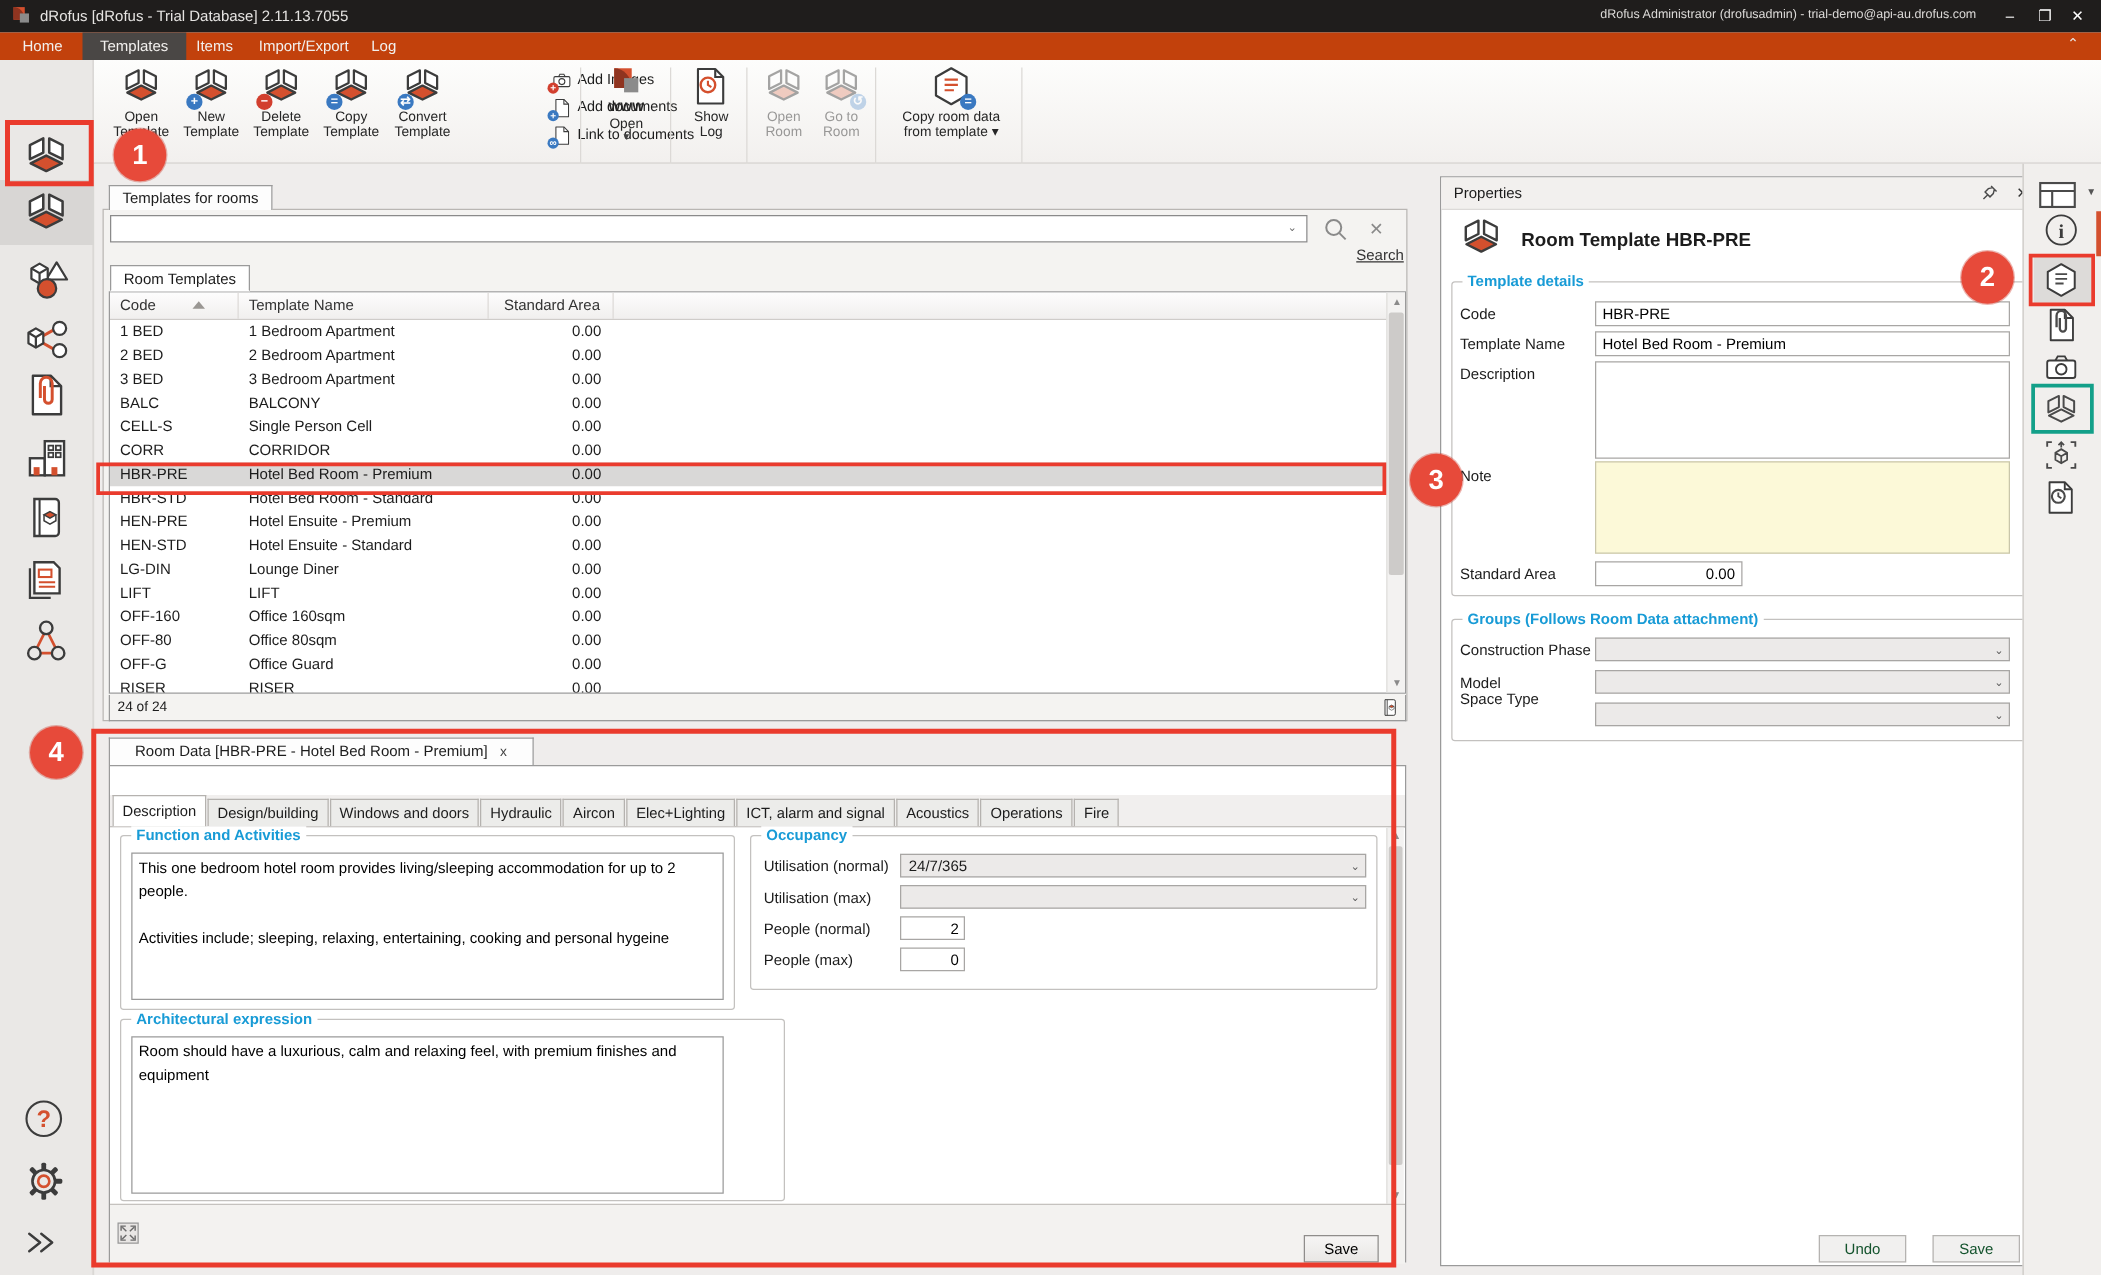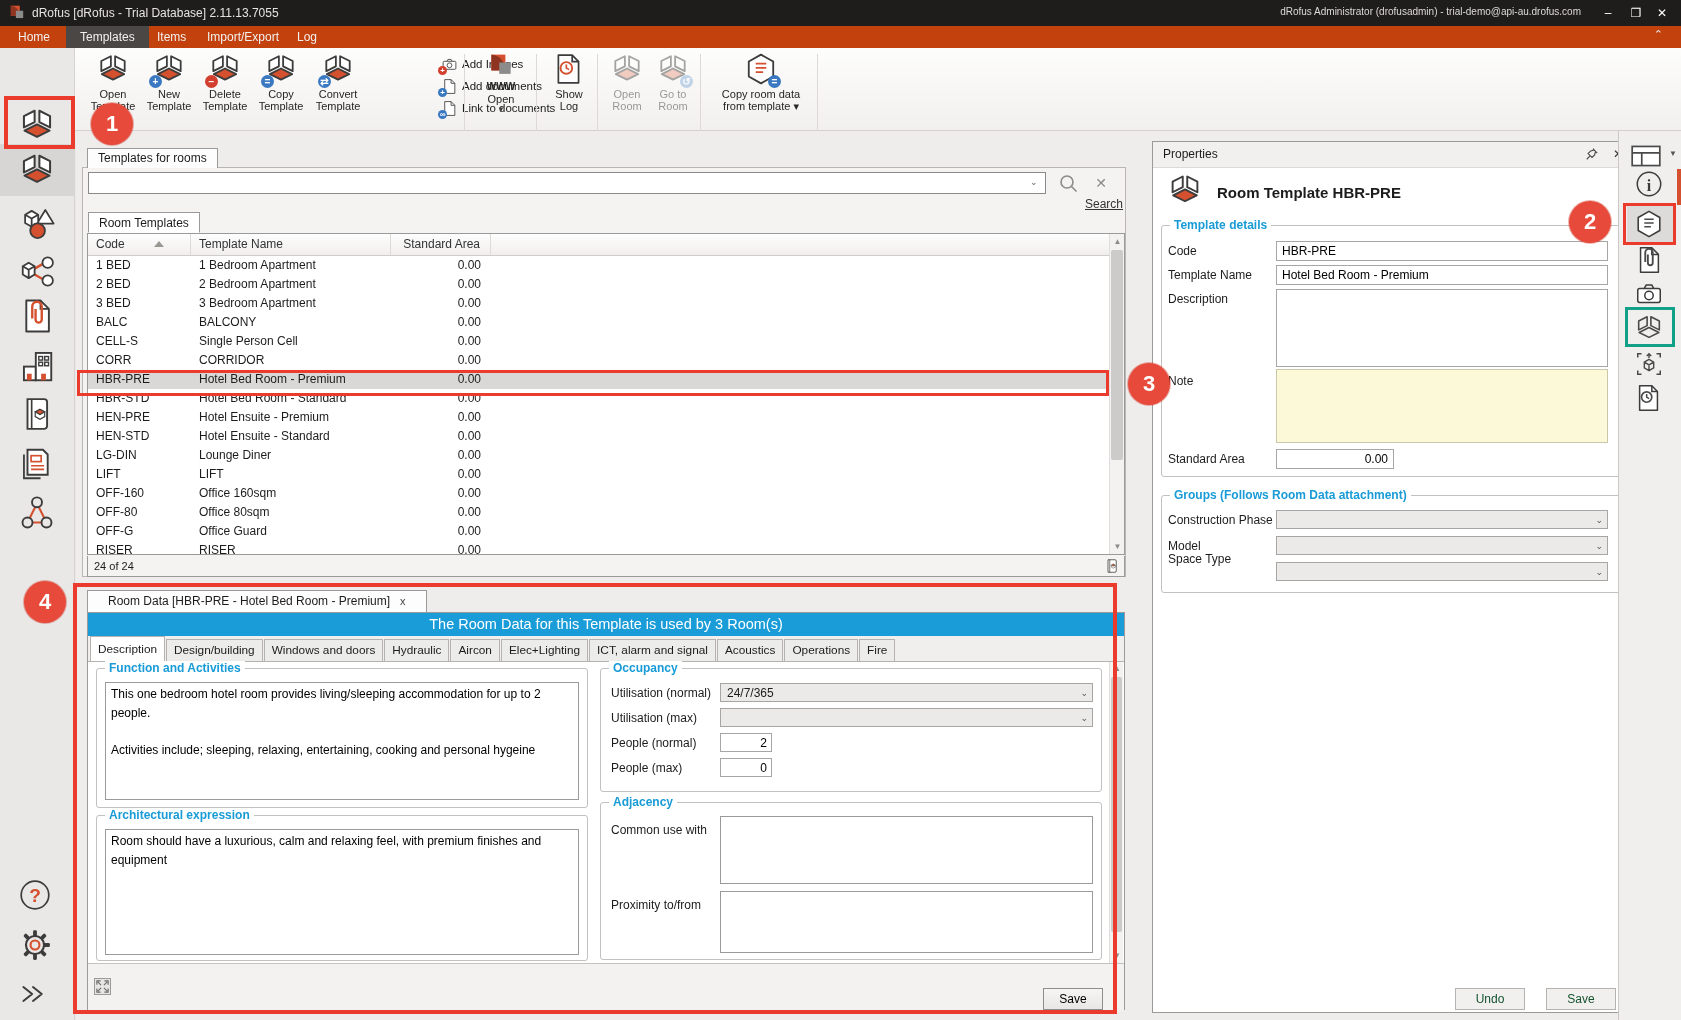--- a/index.html
+++ b/index.html
@@ -532,21 +532,20 @@
   <span>24 of 24</span>
   <svg class="bookicon" style="color:#d4502e" viewBox="0 0 32 32">
       <use href="#sym-book"></use>
     </svg>
 </div>
 
 <div class="rd-tab">
   <span>Room Data [HBR-PRE - Hotel Bed Room - Premium]</span><span class="x">x</span>
 </div>
 <div class="rd-panel">
-  <div class="rd-banner">The Room Data for this Template is used by 3 Room(s)</div>
   <div class="rd-tabs" id="rdtabs">
       <div class="rdtab active">Description</div>
       <div class="rdtab">Design/building</div>
       <div class="rdtab">Windows and doors</div>
       <div class="rdtab">Hydraulic</div>
       <div class="rdtab">Aircon</div>
       <div class="rdtab">Elec+Lighting</div>
       <div class="rdtab">ICT, alarm and signal</div>
       <div class="rdtab">Acoustics</div>
       <div class="rdtab">Operations</div>
@@ -555,21 +554,21 @@
 
   <div class="rd-content">
 
     <div class="gbox" style="left:8px;top:6px;width:492px;height:140px">
       <span class="gcap">Function and Activities</span>
       <textarea class="gta" style="left: 8px; top: 13px; width: 474px; height: 118px;">This one bedroom hotel room provides living/sleeping accommodation for up to 2 people.
 
 Activities include; sleeping, relaxing, entertaining, cooking and personal hygeine</textarea>
     </div>
 
-    <div class="gbox" style="left:8px;top:153px;width:492px;height:146px">
+    <div class="gbox" style="left:8px;top:153px;width:532px;height:146px">
       <span class="gcap">Architectural expression</span>
       <textarea class="gta" style="left: 8px; top: 13px; width: 474px; height: 126px;">Room should have a luxurious, calm and relaxing feel, with premium finishes and equipment</textarea>
     </div>
 
     <div class="gbox" style="left:512px;top:6px;width:502px;height:124px">
       <span class="gcap">Occupancy</span>
       <span class="frow-lbl" style="left:10px;top:17px">Utilisation (normal)</span>
       <div class="dd" style="left:119px;top:14px;width:373px">
         <span class="cv">24/7/365</span>
           <span class="ch">⌄</span>
@@ -578,27 +577,20 @@
       <div class="dd" style="left:119px;top:39px;width:373px">
         <span class="cv"></span>
           <span class="ch">⌄</span>
       </div>
       <span class="frow-lbl" style="left:10px;top:67px">People (normal)</span>
       <input class="numin" style="left: 119px; top: 64px;" value="2">
       <span class="frow-lbl" style="left:10px;top:92px">People (max)</span>
       <input class="numin" style="left: 119px; top: 89px;" value="0">
     </div>
 
-    <div class="gbox" style="left:512px;top:140px;width:502px;height:158px">
-      <span class="gcap">Adjacency</span>
-      <span class="frow-lbl" style="left:10px;top:20px">Common use with</span>
-      <textarea class="gta" style="left: 119px; top: 13px; width: 373px; height: 68px;"></textarea>
-      <span class="frow-lbl" style="left:10px;top:95px">Proximity to/from</span>
-      <textarea class="gta" style="left: 119px; top: 88px; width: 373px; height: 62px;"></textarea>
-    </div>
   </div>
 
   <div class="rd-scroll">
     <span class="arr" style="position:absolute;top:0;left:0;width:14px;height:14px;color:#8a8a8a;font-size:8px;text-align:center;line-height:14px">▲</span>
     <div style="position:absolute;left:1px;top:15px;width:11px;height:255px;background:#cdcbc9;border-radius:2px"></div>
     <span class="arr" style="position:absolute;bottom:0;left:0;width:14px;height:14px;color:#8a8a8a;font-size:8px;text-align:center;line-height:14px">▼</span>
   </div>
 
   <div class="rd-bottom">
     <div class="expandic"><svg width="15" height="15">

